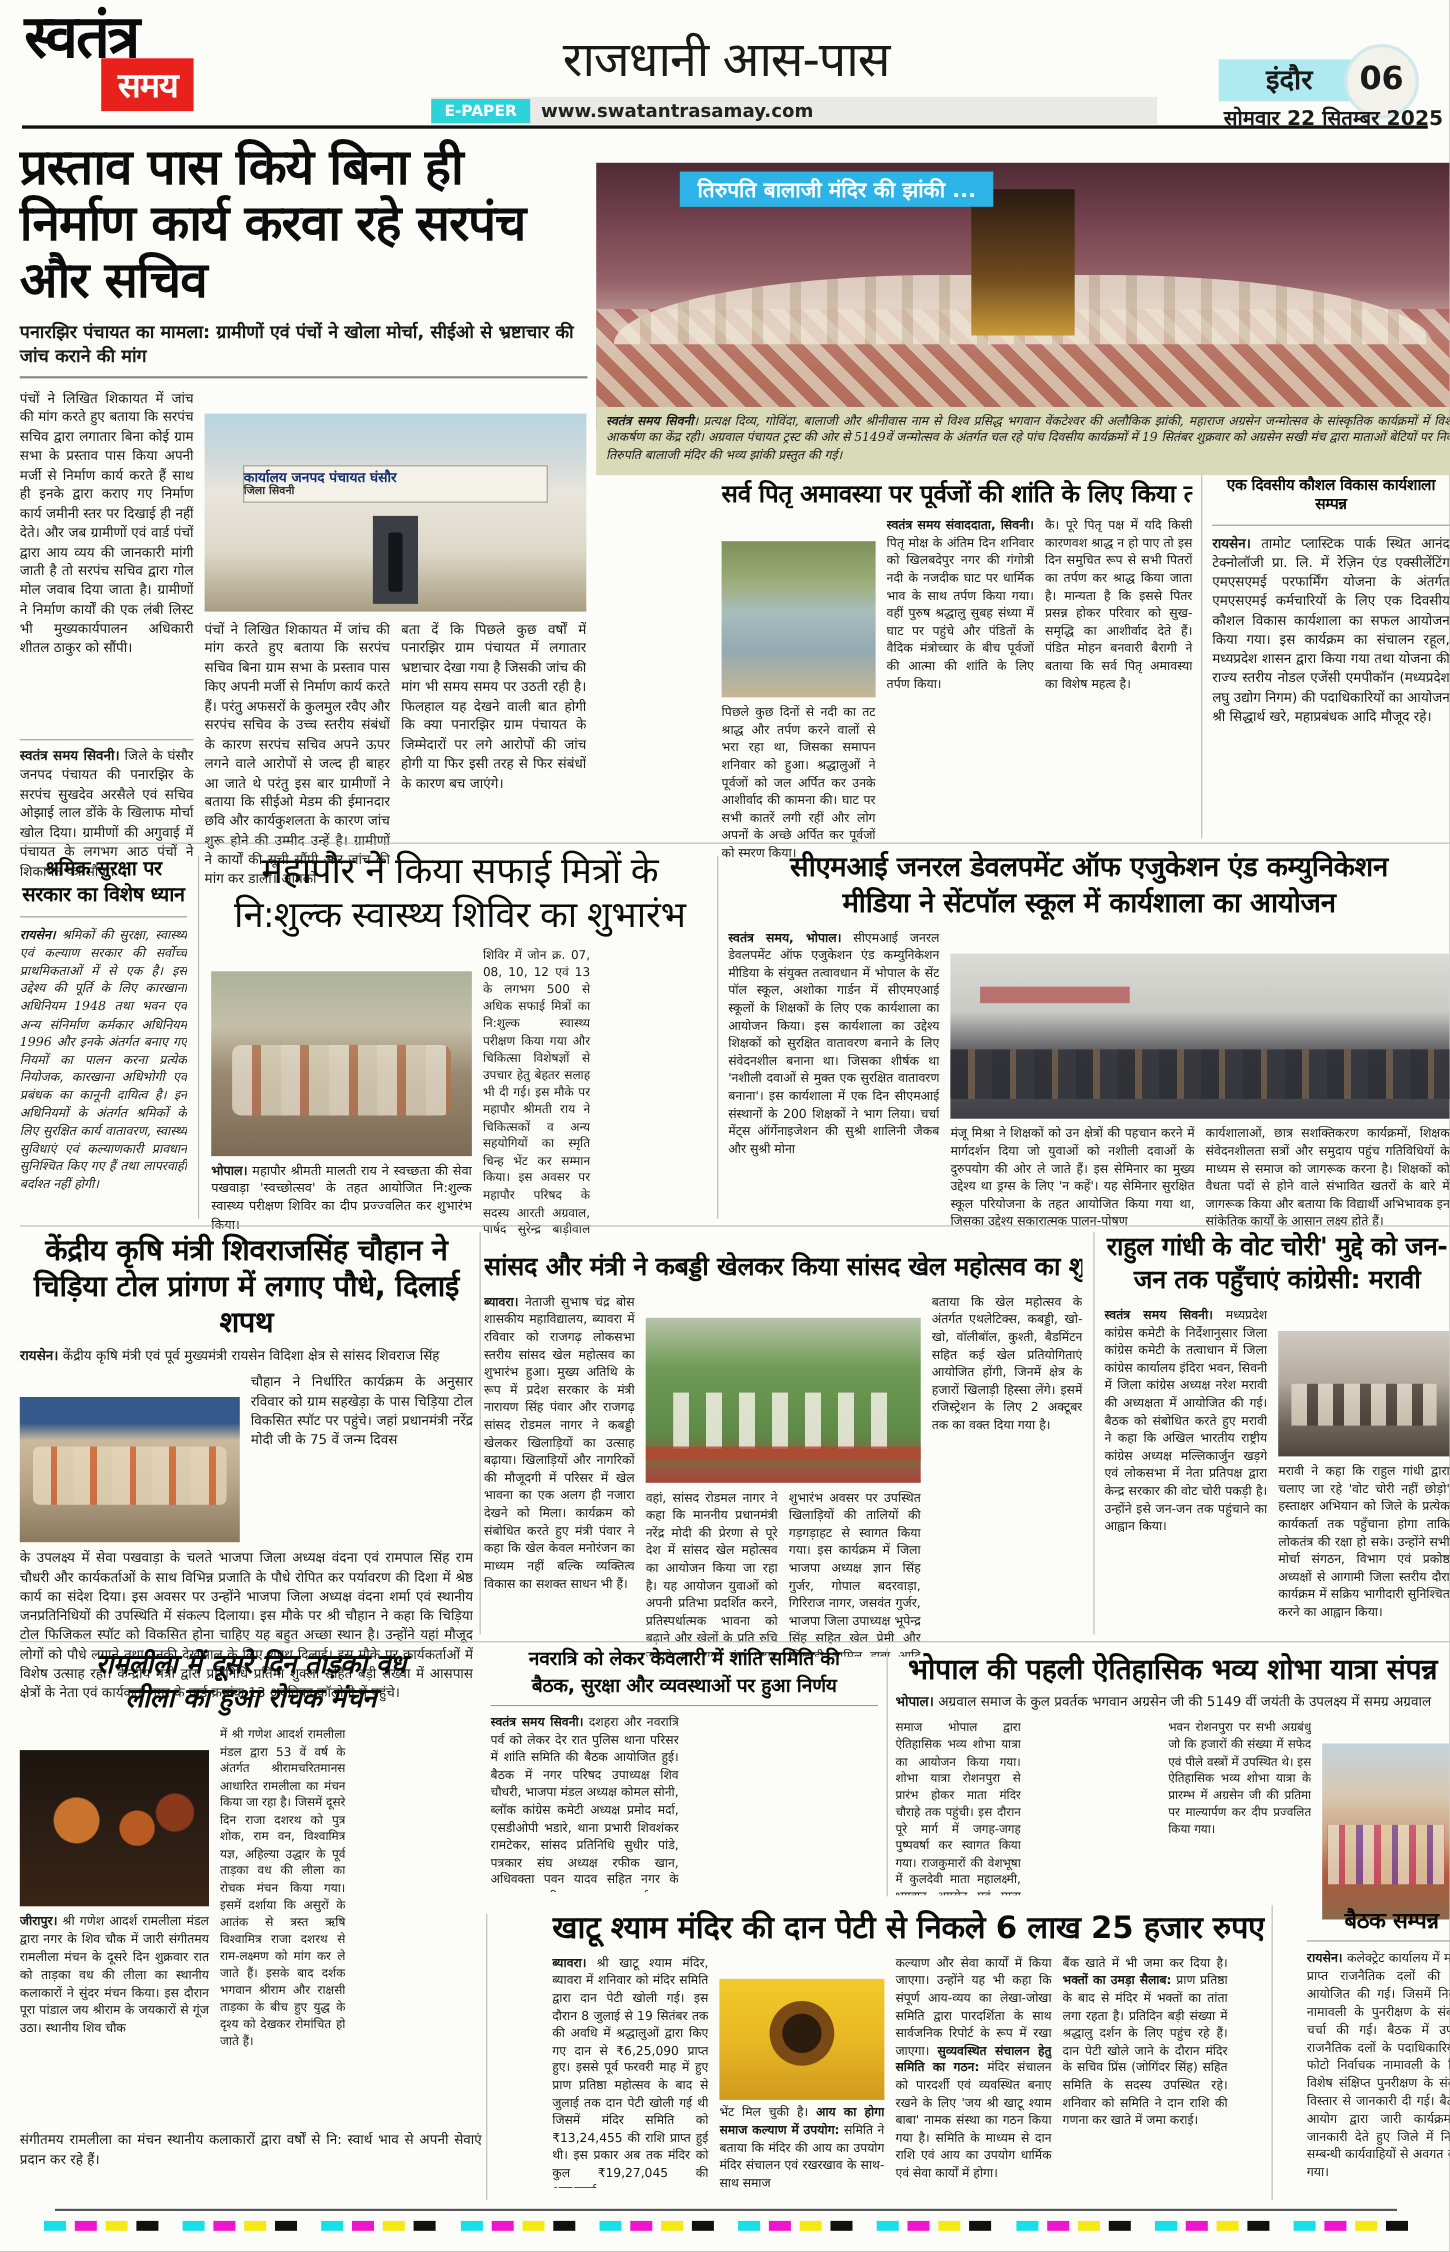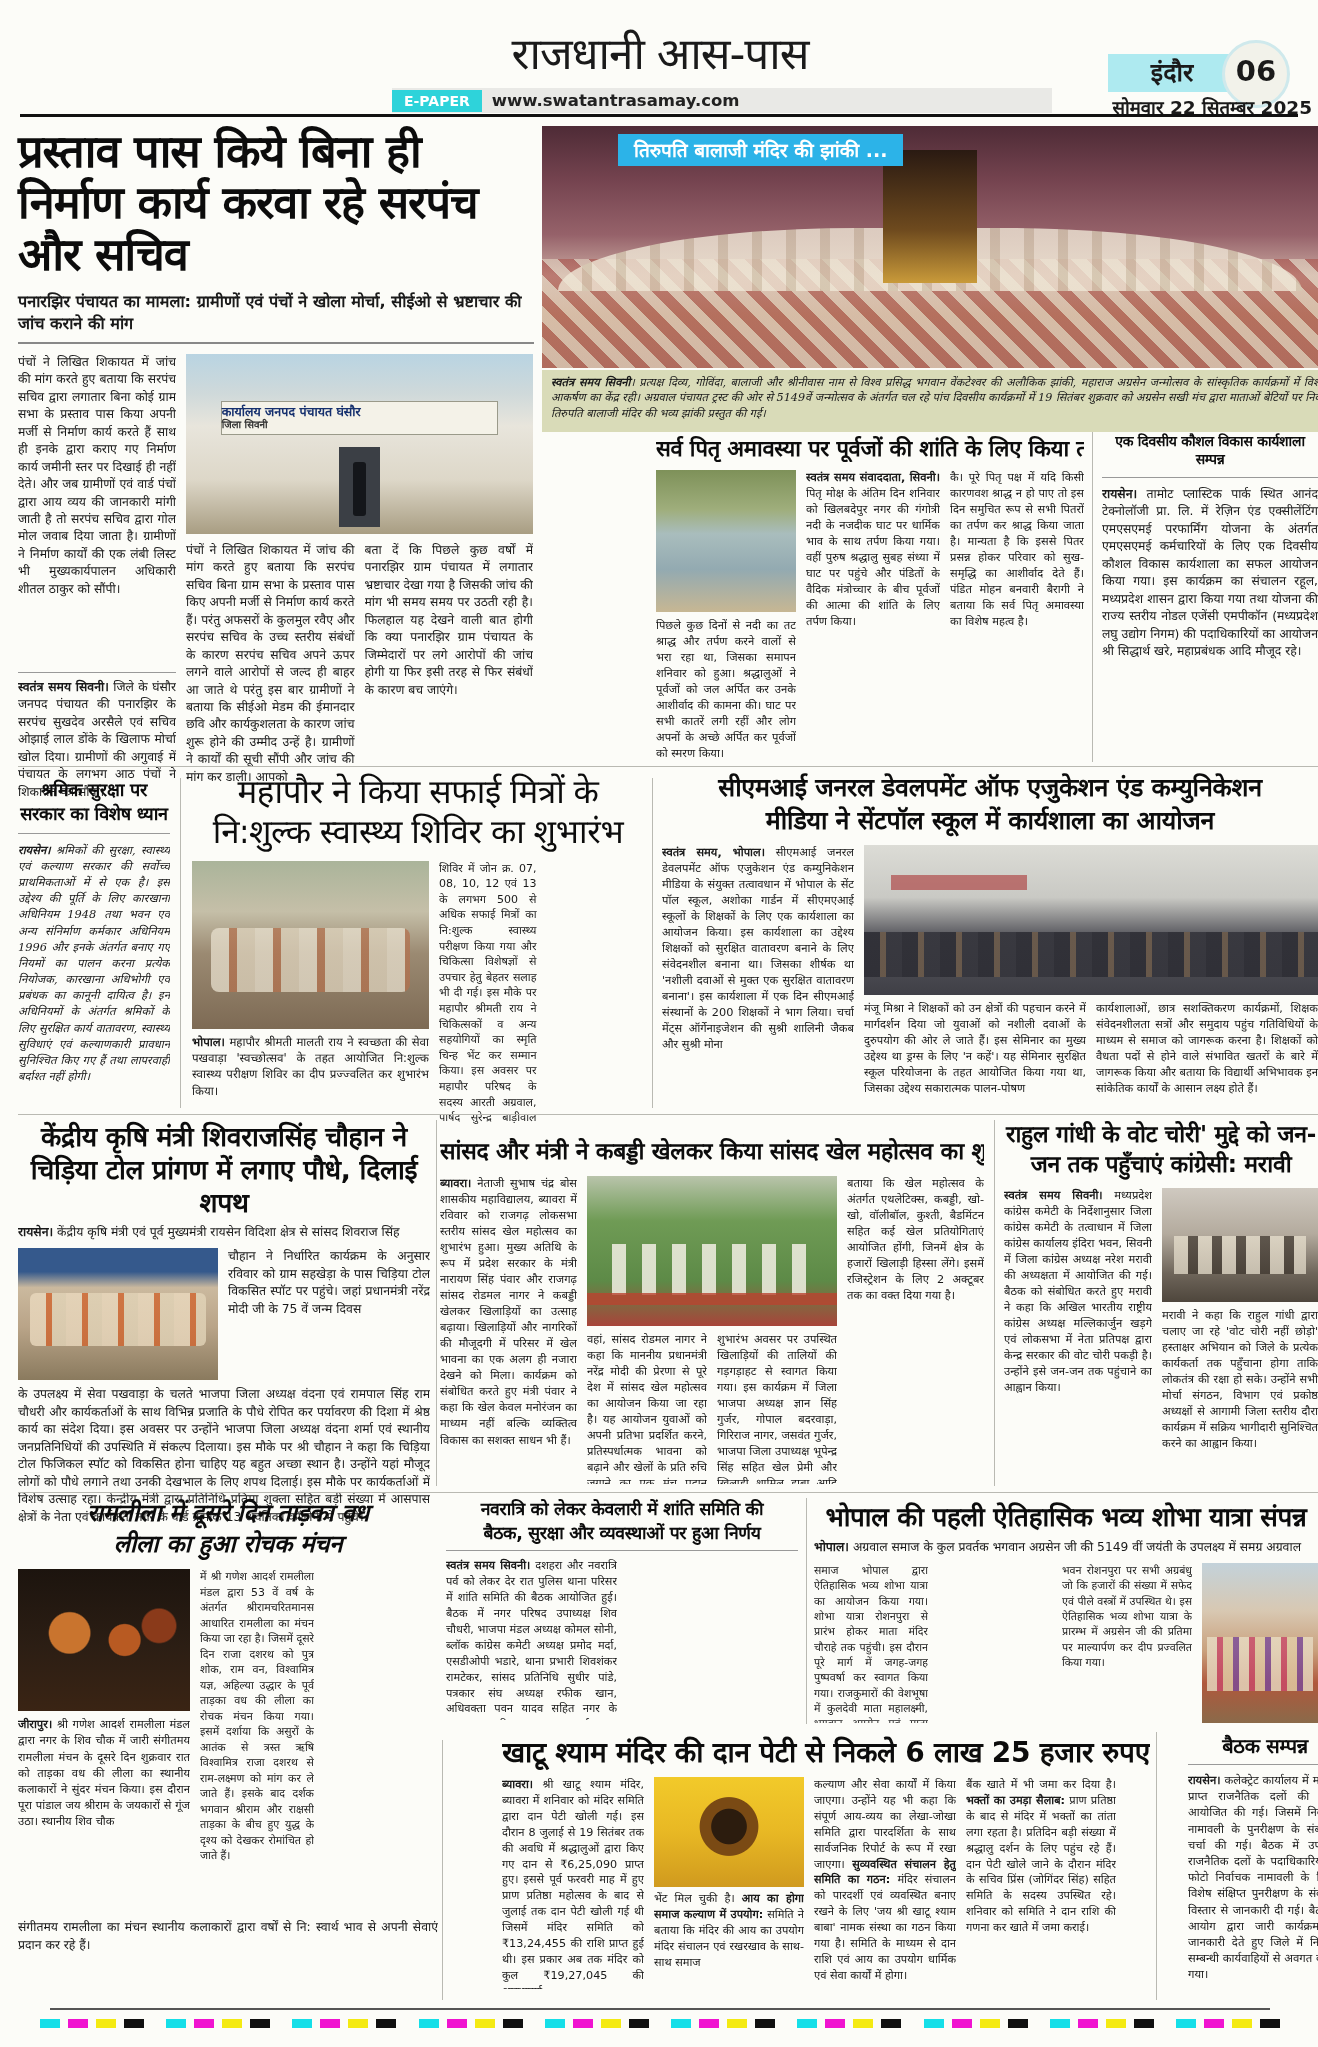--- a/index.html
+++ b/index.html
@@ -9,21 +9,21 @@
   h1,h2,h3{margin:0;font-weight:bold;color:#0c0c0c;}
   .hl{text-align:center;letter-spacing:-0.3px;}
   .nw{white-space:nowrap;overflow:hidden;}
   .bt{font-size:12.3px;line-height:1.42;text-align:justify;overflow:hidden;color:#191919;margin:0;}
   .bt b{font-weight:bold;}
   .sm{font-size:11.3px;}
   .it{font-style:italic;font-family:"DejaVu Serif","Liberation Serif",serif;}
   .two-col{column-gap:10px;}
   .vline{position:absolute;width:1px;background:#b9b9b2;}
   .hline{position:absolute;height:1px;background:#b9b9b2;}
-  .ph{position:relative;overflow:hidden;background:#cfcac0;}
+  .ph{position:relative;overflow:hidden;background:#cfcac0;margin-top:22px;}
   .row{display:flex;gap:10px;}
   
   .logo-top{font-size:54px;font-weight:800;line-height:0.95;letter-spacing:-2px;color:#0a0a0a;}
   .logo-red{display:inline-block;background:#e8211c;color:#fff;font-size:31px;font-weight:800;
             padding:2px 15px 4px;margin:-6px 0 0 70px;letter-spacing:-1px;}
   .sec-title{font-size:44px;letter-spacing:-1px;}
   .ed-chip{background:#aeeaf0;font-size:25px;font-weight:bold;text-align:center;line-height:38px;}
   .pg-circle{background:#f2f2ea;border:3px solid #cfe9ec;border-radius:50%;text-align:center;
              font-size:29px;font-weight:800;line-height:56px;}
   .epaper-bar{background:#e9e9e6;display:flex;align-items:center;gap:10px;padding:0 4px 0 0;}
@@ -39,20 +39,24 @@
   .cmyk{position:absolute;display:flex;justify-content:space-between;}
   .cmyk .grp{display:flex;gap:8px;}
   .cmyk i{display:block;width:20px;height:9px;}
   .c1{background:#15dfe8;} .c2{background:#f013d0;} .c3{background:#f4ea12;} .c4{background:#101010;}
 </style>
 </head>
 <body>
 
 <div class="page">
 
+  <div class="abs" style="left:22px;top:8px;width:210px;">
+    <div class="logo-top">स्वतंत्र</div>
+    <div class="logo-red">समय</div>
+  </div>
   <div class="abs sec-title hl" style="left:330px;top:22px;width:660px;">राजधानी आस-पास</div>
   <div class="abs ed-chip" style="left:1108px;top:54px;width:128px;height:38px;">इंदौर</div>
   <div class="abs pg-circle" style="left:1222px;top:40px;width:62px;height:62px;">06</div>
   <div class="abs date-line" style="left:1040px;top:94px;width:272px;">सोमवार 22 सितम्बर 2025</div>
   <div class="abs epaper-bar" style="left:392px;top:88px;width:656px;height:25px;">
     <span class="ep-chip">E-PAPER</span>
     <span class="ep-url">www.swatantrasamay.com</span>
   </div>
   <div class="abs" style="left:20px;top:114px;width:1278px;height:3px;background:#111;"></div>
 

